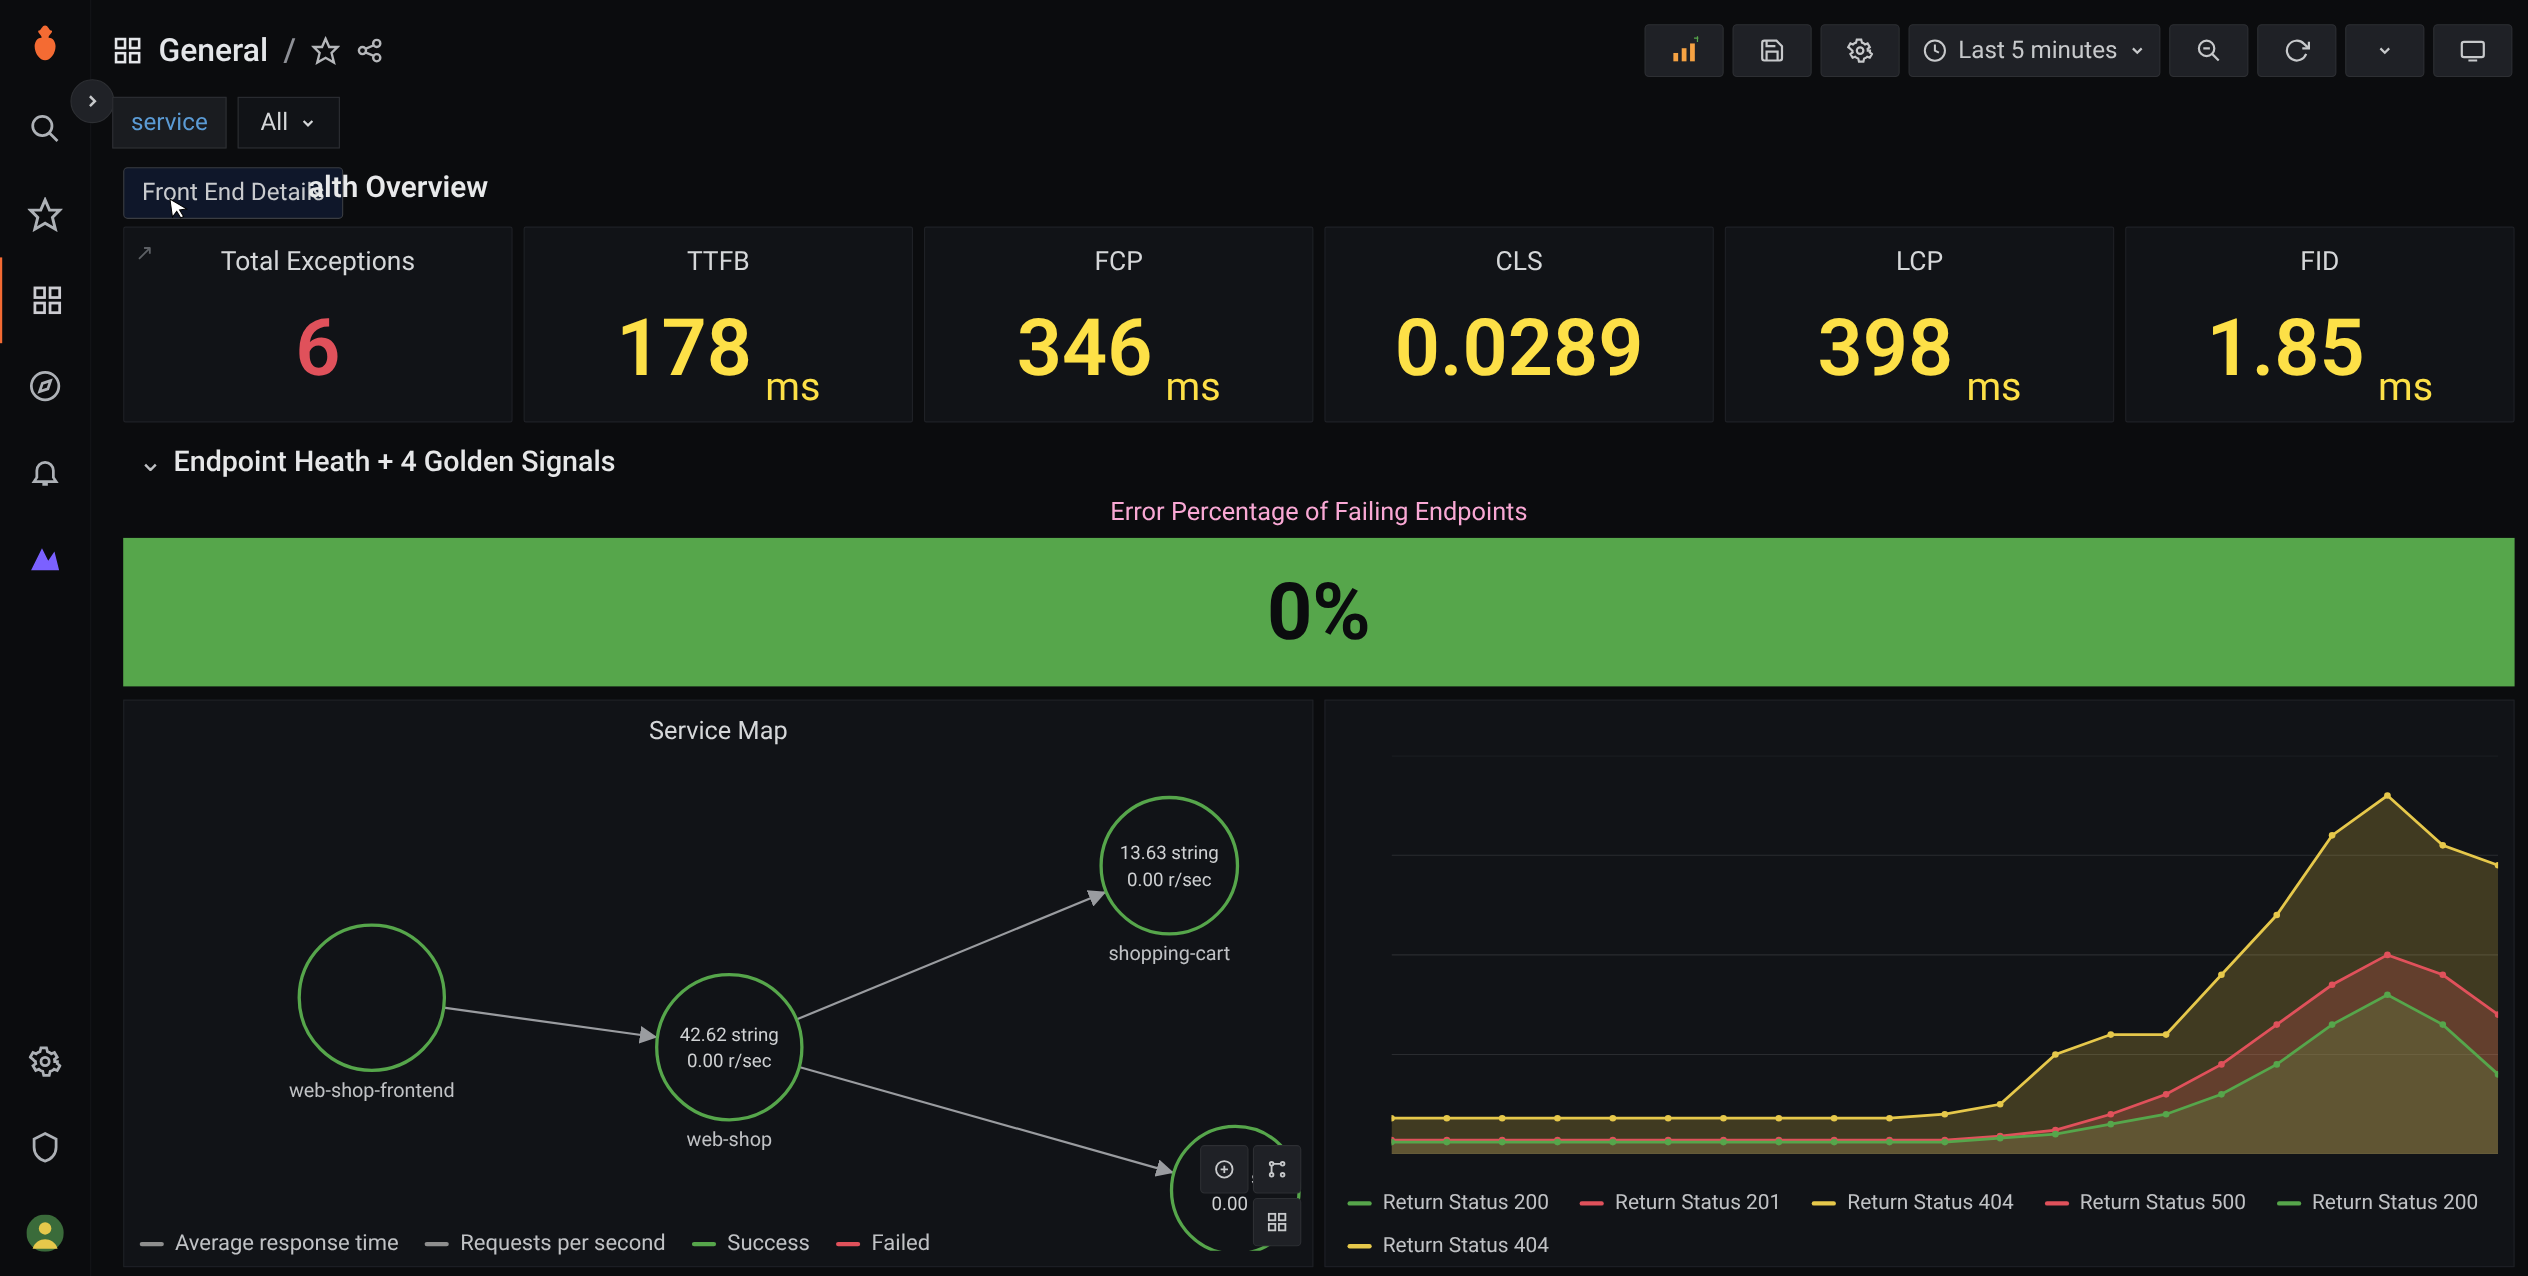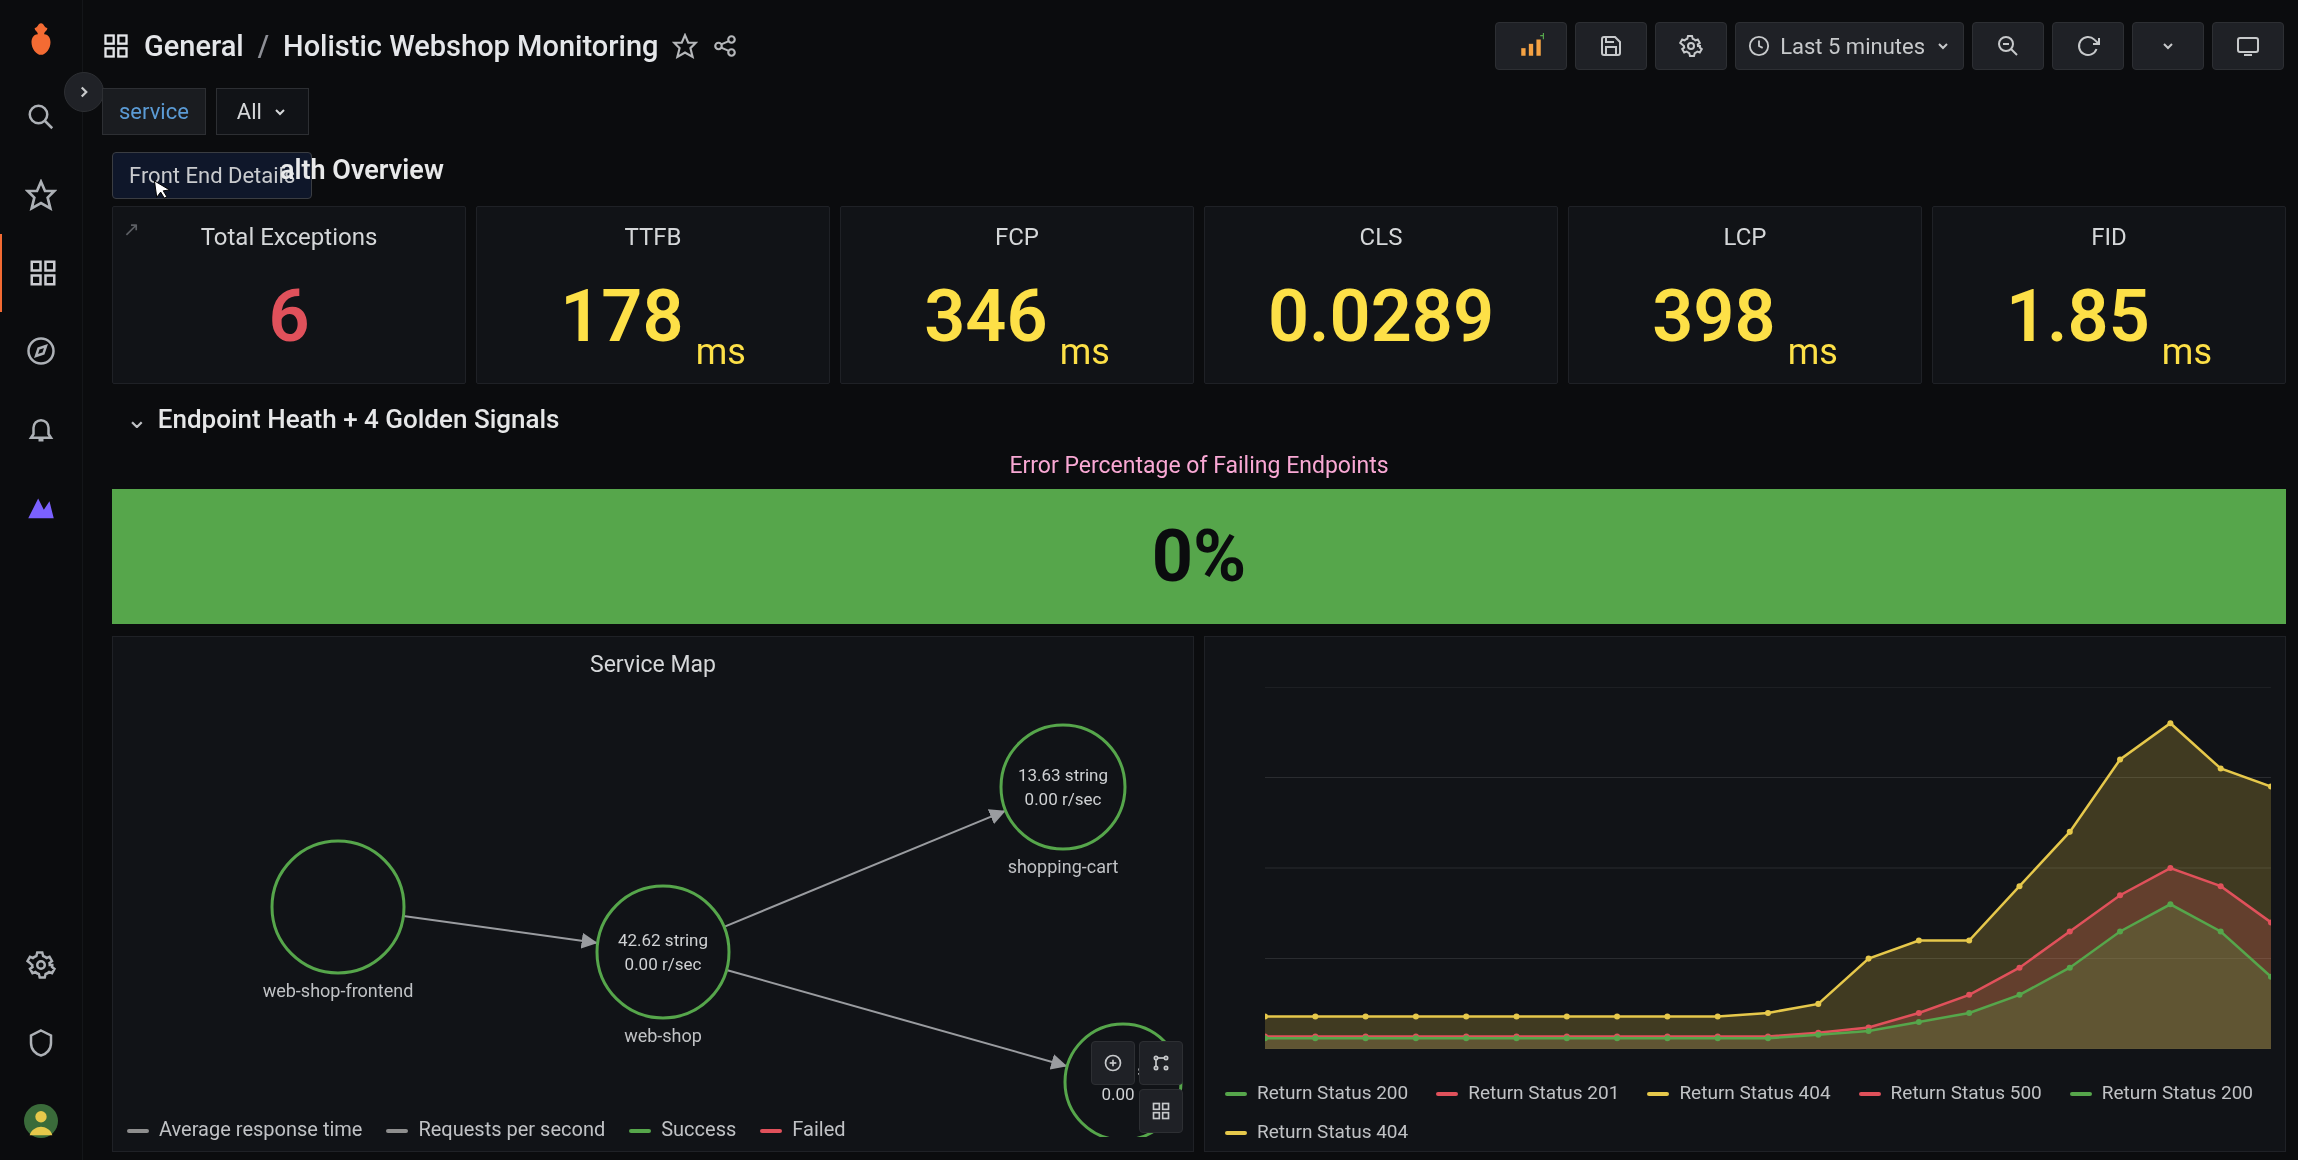--- a/index.html
+++ b/index.html
@@ -240,21 +240,20 @@
     <span>
       <svg width="28" height="28" viewBox="0 0 24 24" fill="none" stroke="currentColor" stroke-width="2">
           <rect x="3" y="3" width="7" height="7"></rect>
           <rect x="14" y="3" width="7" height="7"></rect>
           <rect x="3" y="14" width="7" height="7"></rect>
           <rect x="14" y="14" width="7" height="7"></rect>
         </svg>
     </span>
     <span>General</span>
     <span class="slash">/</span>
-    <span>Holistic Webshop Monitoring</span>
     <span style="color:#b5b7ba;">
       <svg width="26" height="26" viewBox="0 0 24 24" fill="none" stroke="currentColor" stroke-width="2">
           <polygon points="12 2 15 9 22 9 17 14 19 22 12 18 5 22 7 14 2 9 9 9"></polygon>
         </svg>
     </span>
     <span style="color:#b5b7ba;">
       <svg width="26" height="26" viewBox="0 0 24 24" fill="none" stroke="currentColor" stroke-width="2">
           <circle cx="6" cy="12" r="3"></circle>
           <circle cx="18" cy="6" r="3"></circle>
           <circle cx="18" cy="18" r="3"></circle>

